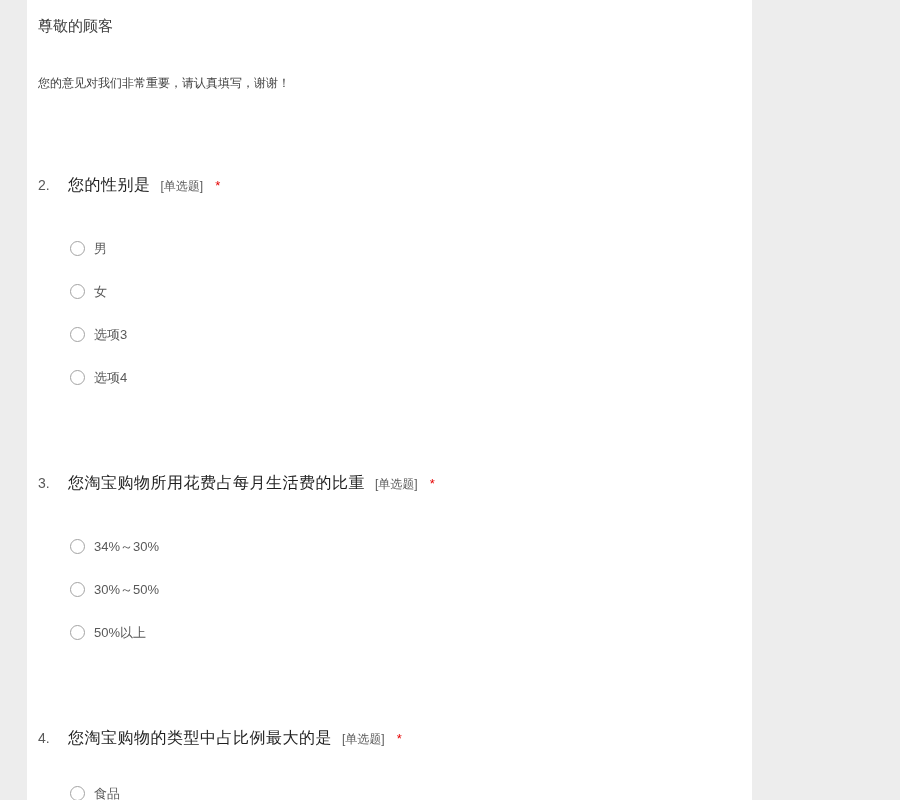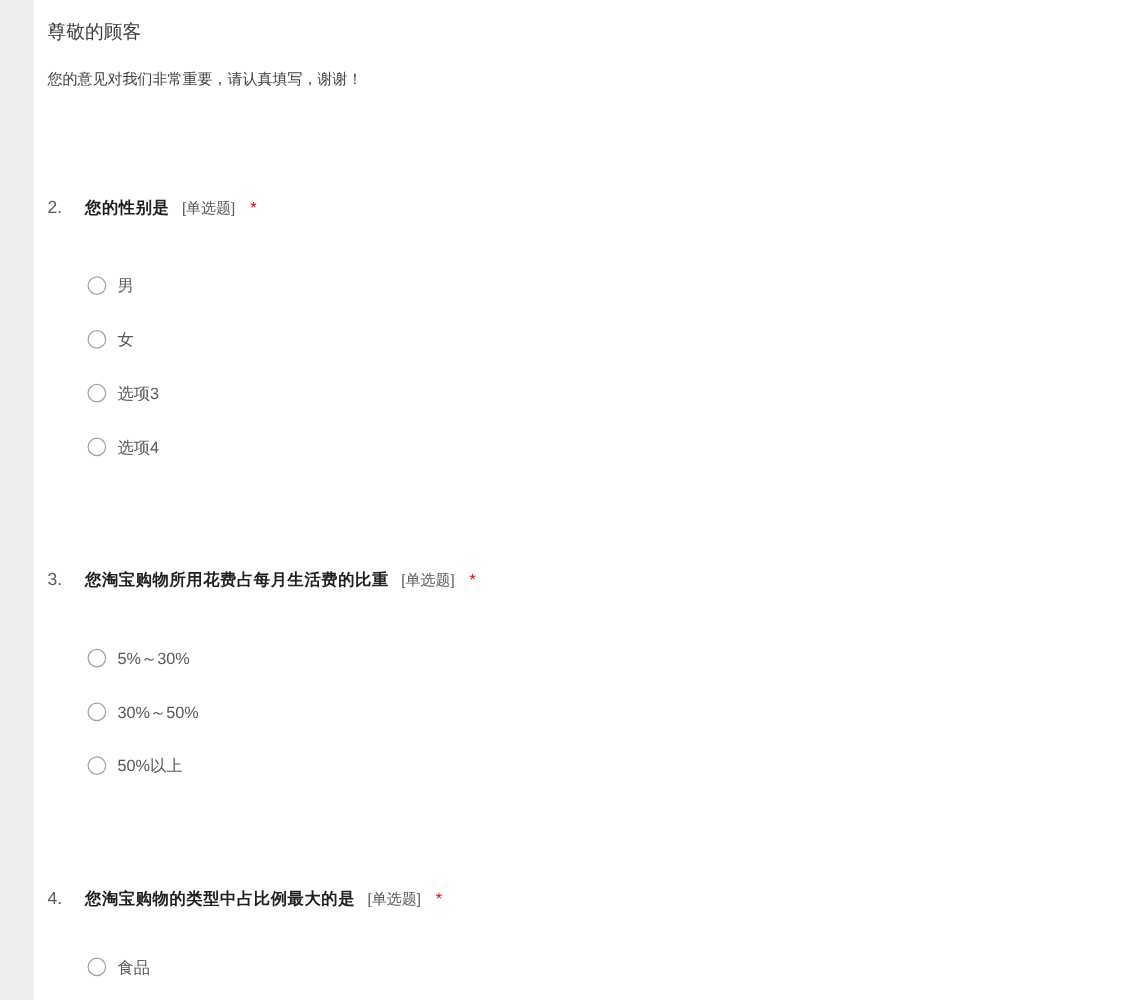--- a/index.html
+++ b/index.html
@@ -6,21 +6,21 @@
     margin: 0;
     padding: 0;
     width: 900px;
     height: 800px;
     overflow: hidden;
     background: #ededed;
     font-family: "Liberation Sans", "DejaVu Sans", sans-serif;
   }
   .page {
     position: relative;
-    width: 900px;
+    width: 752px;
     height: 800px;
   }
   .left-gutter {
     position: absolute;
     left: 0; top: 0; bottom: 0;
     width: 27px;
     background: #ededed;
   }
   .panel {
     position: absolute;
@@ -29,41 +29,41 @@
     box-sizing: border-box;
     padding: 17px 20px 0 11px;
     overflow: hidden;
   }
   .survey-title {
     font-size: 15px;
     color: #404040;
     line-height: 18px;
   }
   .survey-desc {
-    margin-top: 20px;
+    margin-top: 40px;
     font-size: 12px;
     color: #404040;
     line-height: 16px;
   }
   .question { margin-top: 54px; }
   #questions > .question:first-child { margin-top: 64px; }
   .q-header {
     display: flex;
     align-items: baseline;
     line-height: 22px;
   }
   .q-num {
     display: inline-block;
     min-width: 30px;
     font-size: 14px;
     color: #595959;
   }
   .q-title {
-    font-size: 13px;
-    font-weight: bold;
+    font-size: 16px;
+    font-weight: normal;
     color: #1f1f1f;
     letter-spacing: 0.5px;
   }
   .q-tag {
     font-size: 12px;
     color: #595959;
     margin-left: 10px;
     margin-top: 20px;
   }
   .q-star {
@@ -140,21 +140,21 @@
     <div class="q-header">
       <span class="q-num">3.</span>
       <span class="q-title">您淘宝购物所用花费占每月生活费的比重</span>
       <span class="q-tag">[单选题]</span>
       <span class="q-star">*</span>
     </div>
     <div class="options">
 
   <label class="option">
     <span class="radio"></span>
-    <span class="opt-label">5%～30%</span>
+    <span class="opt-label">34%～30%</span>
   </label>
 
   <label class="option">
     <span class="radio"></span>
     <span class="opt-label">30%～50%</span>
   </label>
 
   <label class="option">
     <span class="radio"></span>
     <span class="opt-label">50%以上</span>

